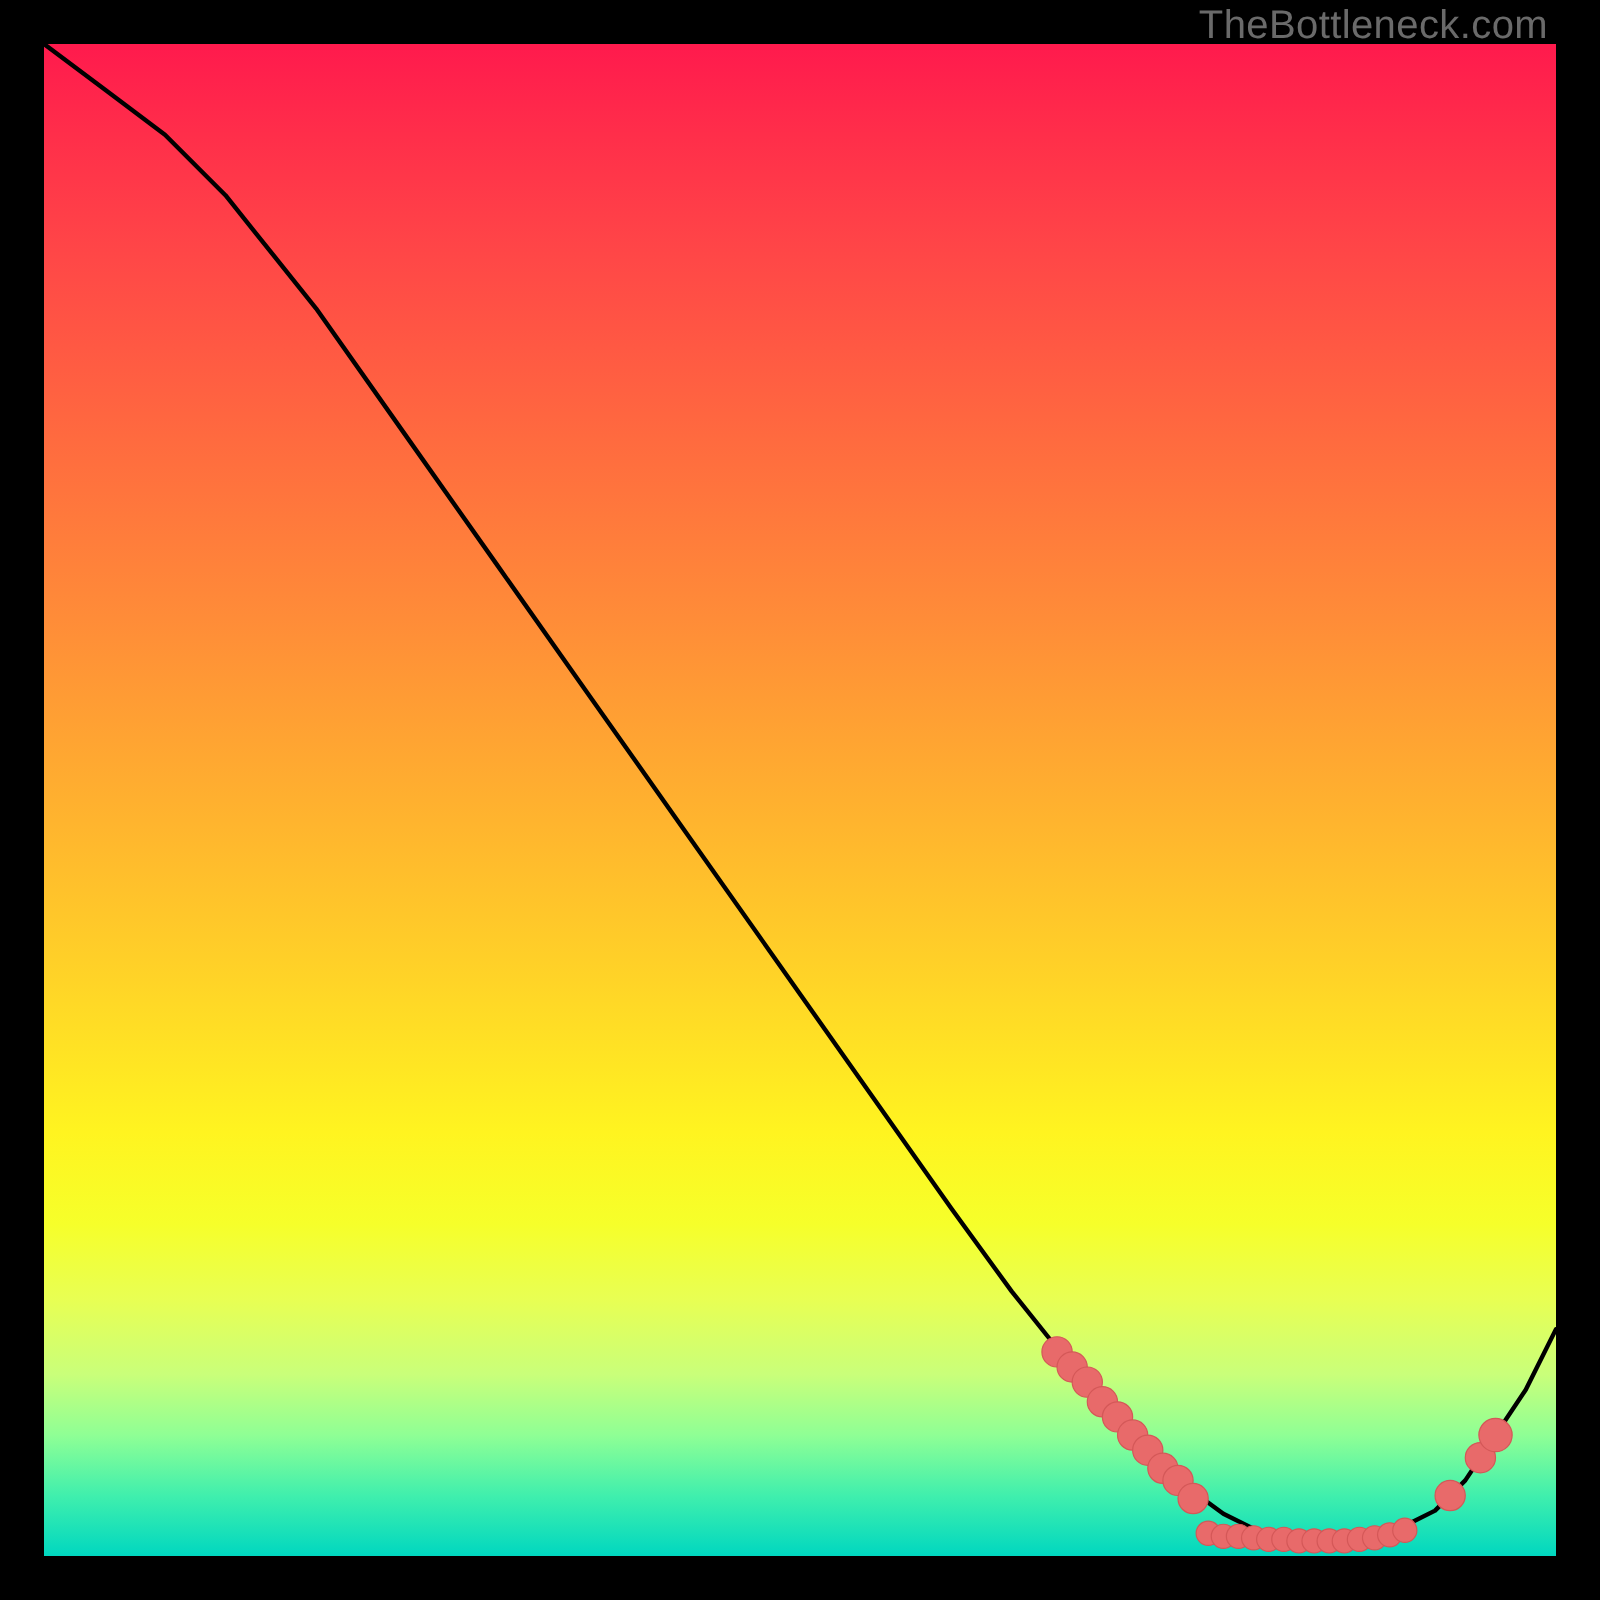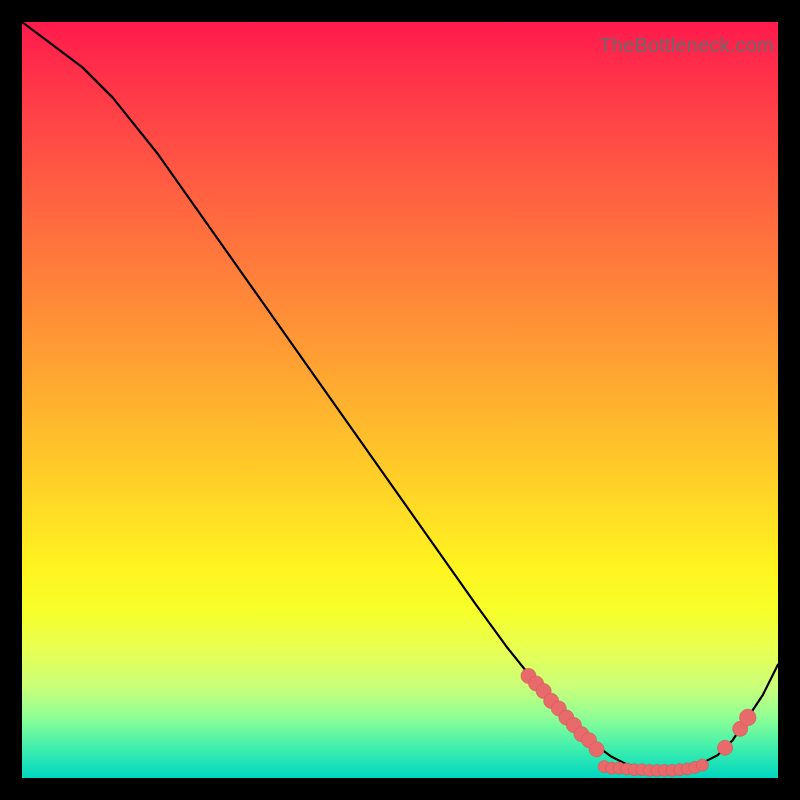--- a/index.html
+++ b/index.html
@@ -49,21 +49,20 @@
     height: 756px;
   }
   .attribution {
     position: absolute;
     top: 2px;
     right: 26px;
     color: #6a6a6a;
     font-size: 20px;
     letter-spacing: 0.2px;
     font-weight: 400;
-    margin-top: 32px;
   }
 </style>
 </head>
 <body>
 
 <div class="frame">
   <div class="plot-area"></div>
 
   <svg class="svg-layer" viewBox="0 0 756 756" preserveAspectRatio="none">
     <path id="curve-path" fill="none" stroke="#000000" stroke-width="2.2" stroke-linejoin="round" stroke-linecap="round" d="M0.00 0.00 L30.24 22.68 L60.48 45.36 L90.72 75.60 L136.08 132.30 L181.44 196.56 L226.80 260.82 L272.16 325.08 L317.52 389.34 L362.88 453.60 L408.24 517.86 L453.60 582.12 L483.84 623.70 L514.08 661.50 L544.32 695.52 L567.00 718.20 L589.68 734.83 L604.80 742.39 L619.92 746.93 L635.04 748.44 L650.16 748.44 L665.28 746.93 L680.40 740.88 L695.52 733.32 L710.64 718.20 L725.76 695.52 L740.88 672.84 L756.00 642.60"></path>

